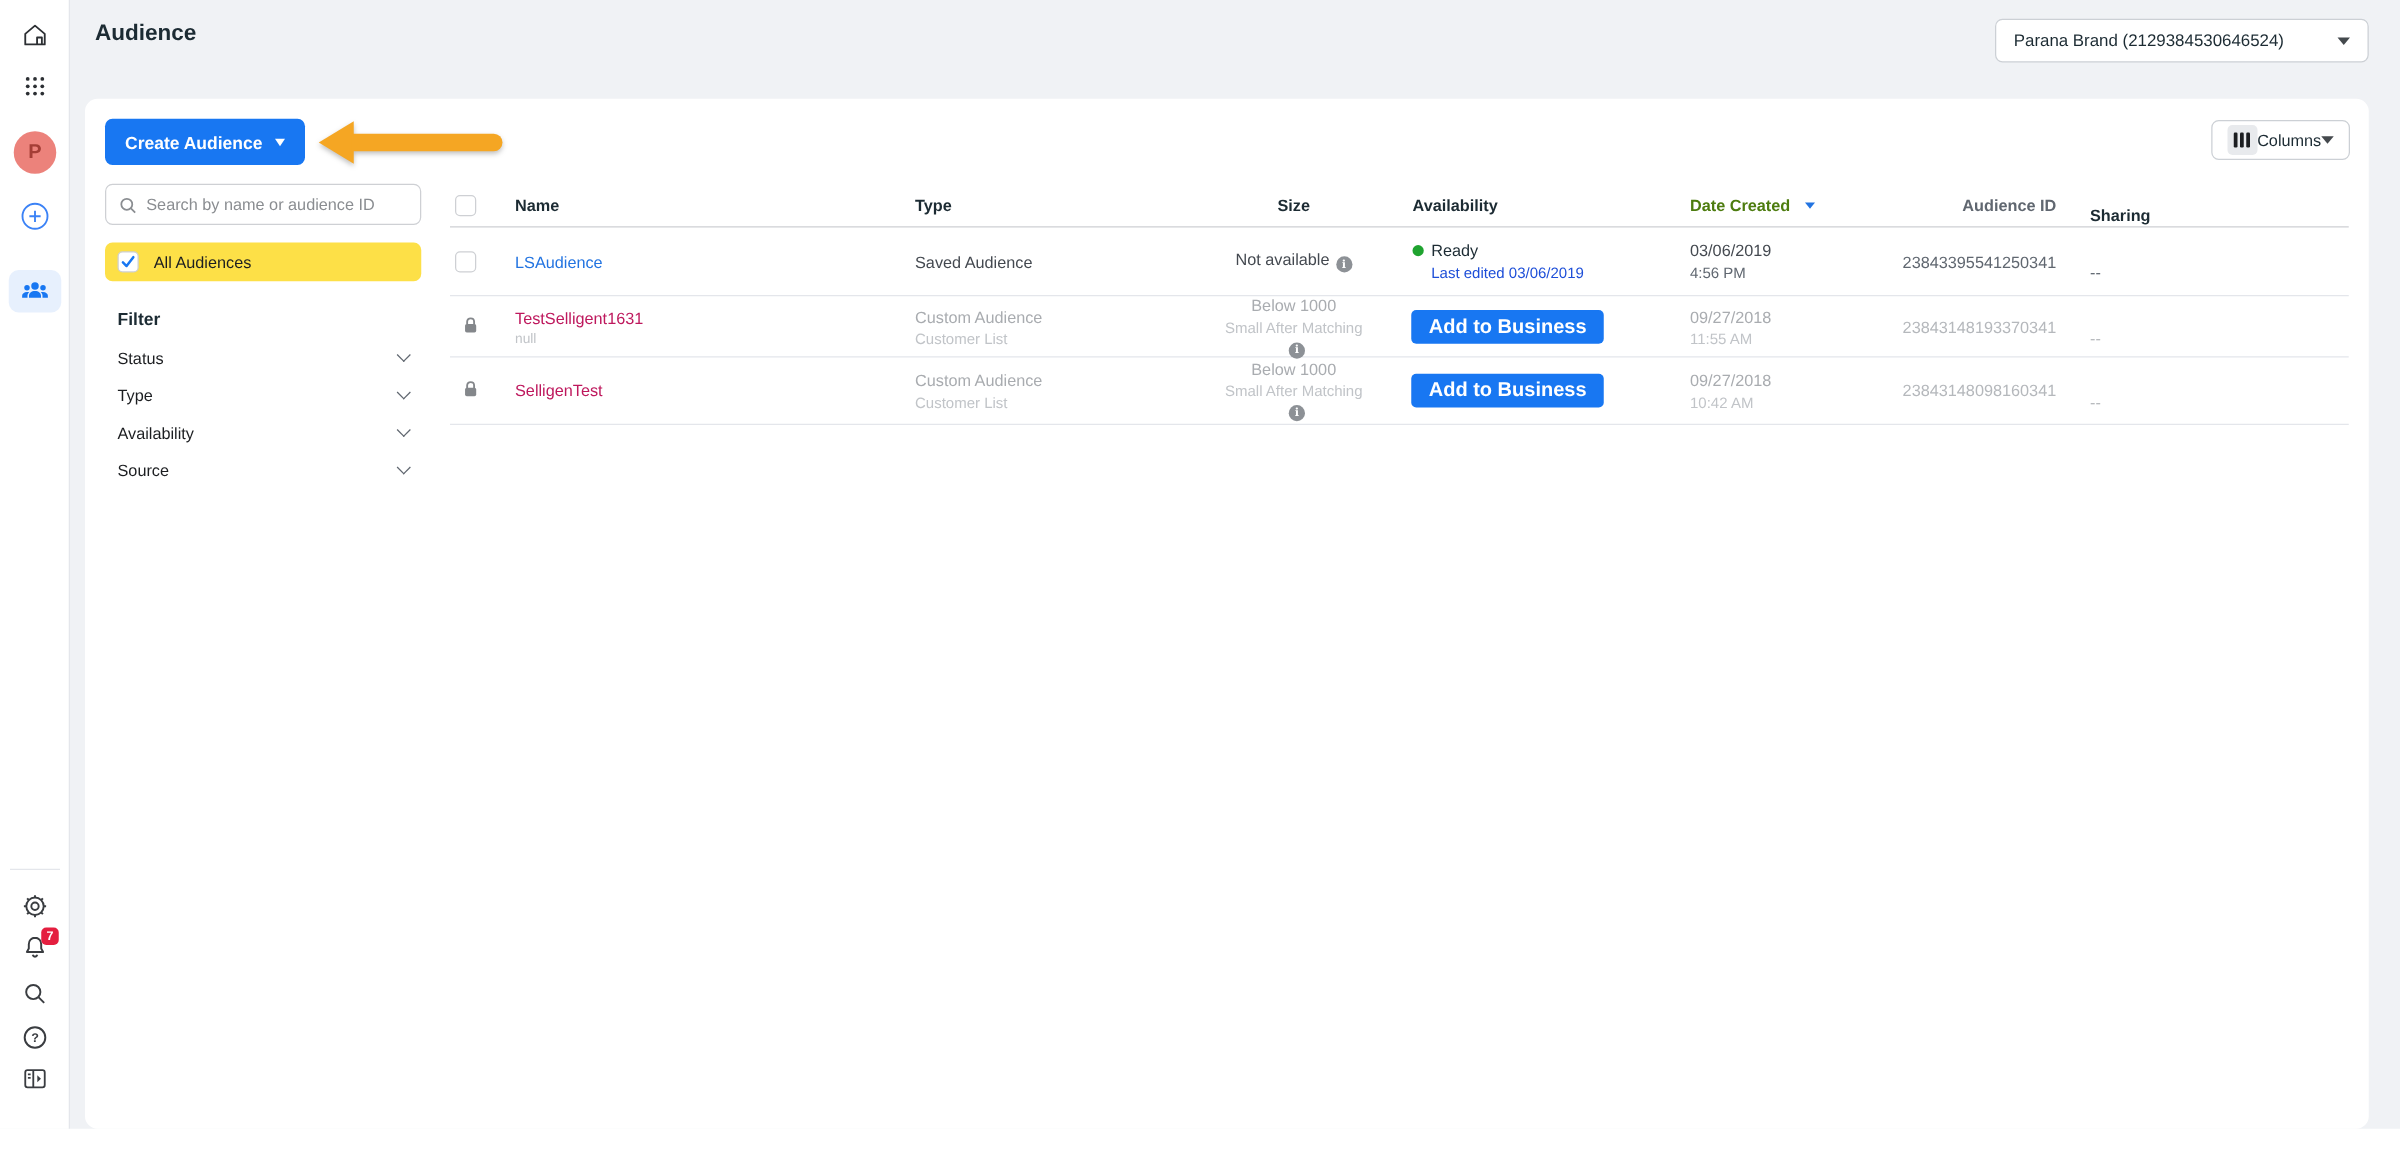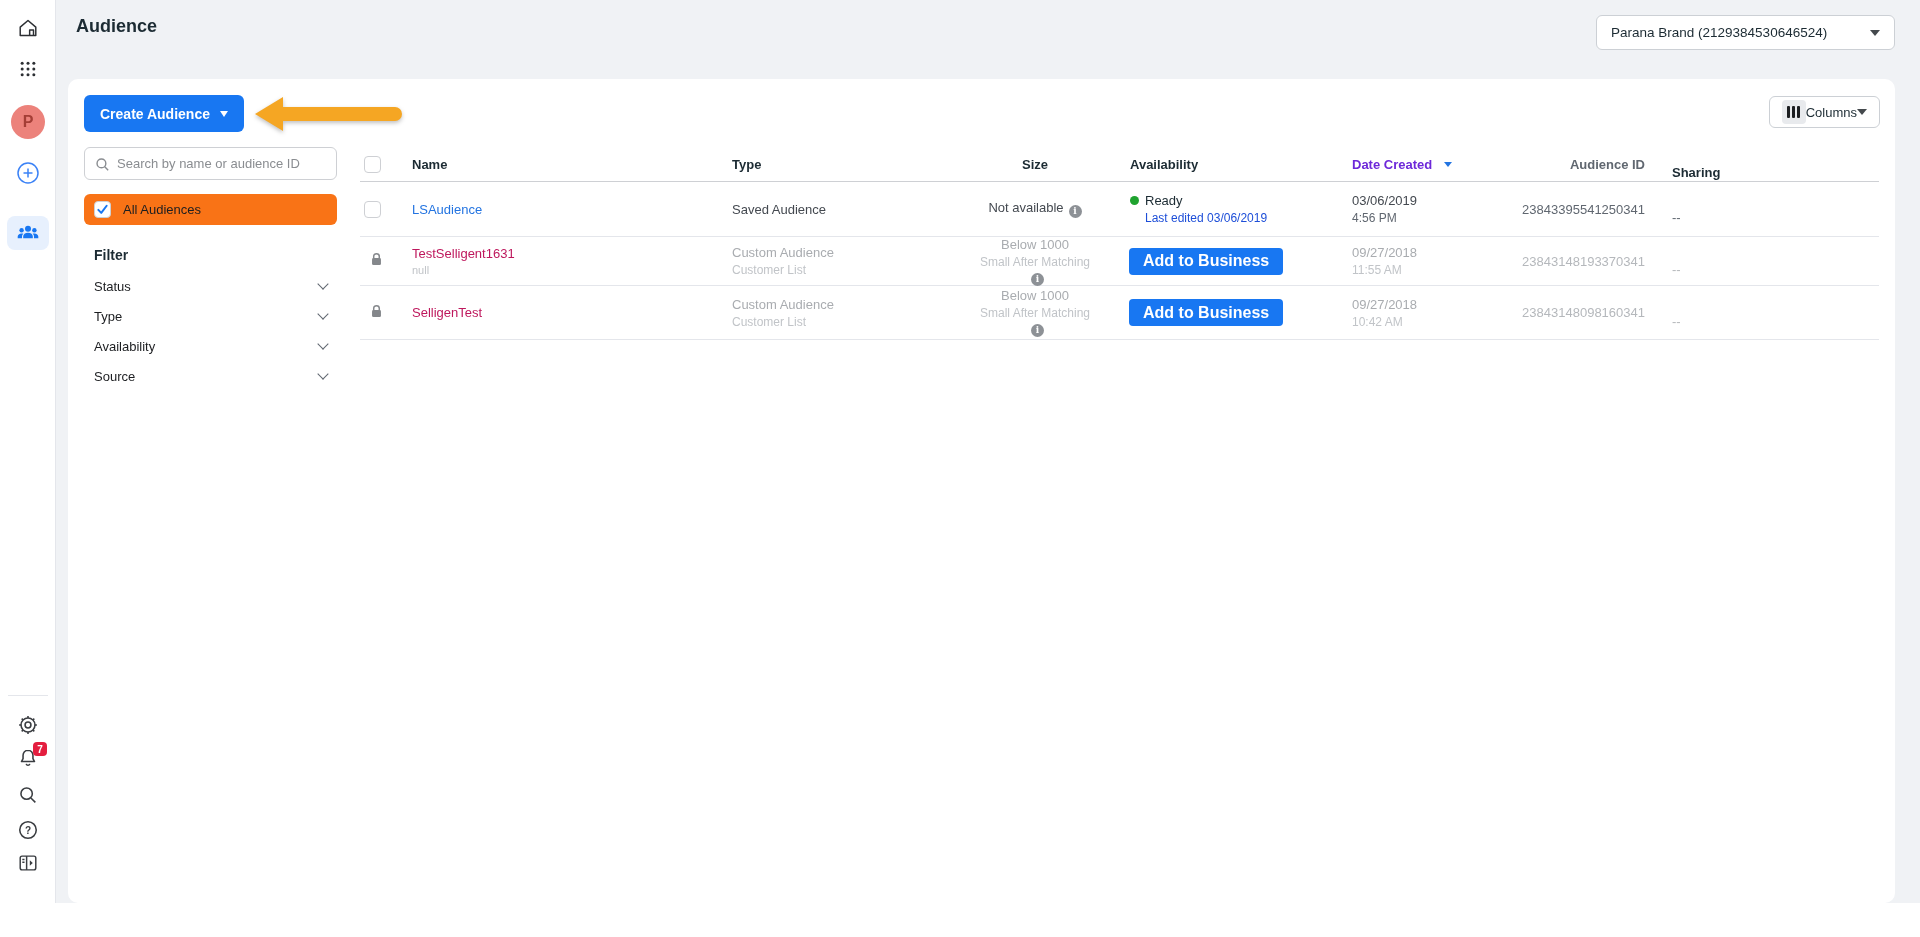--- a/index.html
+++ b/index.html
@@ -66,21 +66,21 @@
     display:flex; align-items:center; justify-content:center; gap:2px; }
   .columns-glyph i { width:3px; height:12px; background:#1C1E21; border-radius:1px; }
 
   
   .filter-panel { position:absolute; left:16px; top:68px; width:253px; }
   .search-box { position:relative; width:253px; height:33px; border:1px solid #CED0D4; border-radius:6px;
     display:flex; align-items:center; padding-left:32px; background:#fff; }
   .search-box svg { position:absolute; left:9px; top:8px; }
   .search-box input { border:none; outline:none; width:200px; font-family:inherit; font-size:13px; color:#1C1E21; }
   .search-box input::placeholder { color:#8A8D91; }
-  .all-audiences { margin-top:14px; width:253px; height:31px; background:#f97316; border-radius:6px;
+  .all-audiences { margin-top:14px; width:253px; height:31px; background:#fde047; border-radius:6px;
     display:flex; align-items:center; padding-left:10px; gap:12px; cursor:pointer; }
   .cb { width:17px; height:17px; background:#fff; border:1px solid #CED0D4; border-radius:4px;
     display:flex; align-items:center; justify-content:center; }
   .all-audiences .label { color:#1C1E21; }
   .filter-title { margin:22px 0 0 10px; font-size:14px; font-weight:bold; color:#1C2B33; }
   .filter-row { margin-left:10px; width:233px; height:30px; display:flex; align-items:center;
     justify-content:space-between; color:#1C1E21; cursor:pointer; }
   .filter-rows { margin-top:8px; }
 
   
@@ -91,21 +91,21 @@
   .row-0 { height:55px; } .row-1 { height:49px; } .row-2 { height:54px; }
   .c-check { padding-left:4px; } .c-lock { padding-left:10px; }
   .c-name { padding-left:8px; } .c-type { padding-left:8px; }
   .c-size { text-align:center; padding-right:8px; }
   .c-avail { padding-left:26px; } .c-avail-btn { padding-left:25px; }
   .c-date { padding-left:16px; }
   .c-id { text-align:right; padding-right:7px; color:#606770; }
   .c-sharing { padding-left:20px; color:#606770;margin-top:17px; }
   .sub { font-size:12px; color:#1d4ed8; margin-top:3px; }
   .name-link { color:#2374E1; text-decoration:none; cursor:pointer; }
-  .sort-head { color:#6d28d9; display:flex; align-items:center; gap:12px; }
+  .sort-head { color:#4d7c0f; display:flex; align-items:center; gap:12px; }
   .dot { display:inline-block; width:9px; height:9px; border-radius:50%; background:#1FA32F; }
   .avail-line { display:flex; align-items:center; gap:6px; color:#1C2B33; }
   .avail-sub { padding-left:15px; }
   .info-icon { display:inline-flex; width:13px; height:13px; border-radius:50%; background:#8D9196;
     color:#fff; font-size:9px; font-weight:bold; align-items:center; justify-content:center;
     vertical-align:-2px; margin-left:5px; font-family:"DejaVu Serif",serif; cursor:pointer; }
   .add-btn { height:27px; padding:0 14px; background:#1877F2; color:#fff; border:none; border-radius:4px;
     font-family:inherit; font-size:16px; font-weight:bold; cursor:pointer; }
   
   .faded .main { color:#A9ACB0; }

